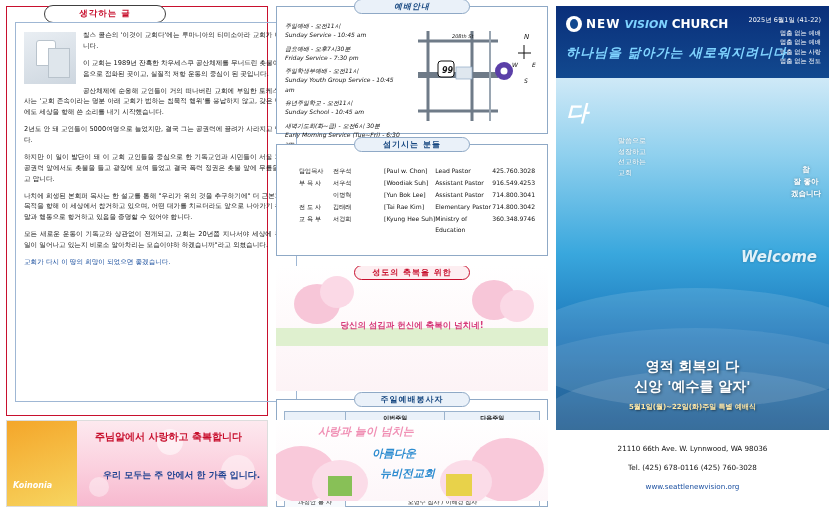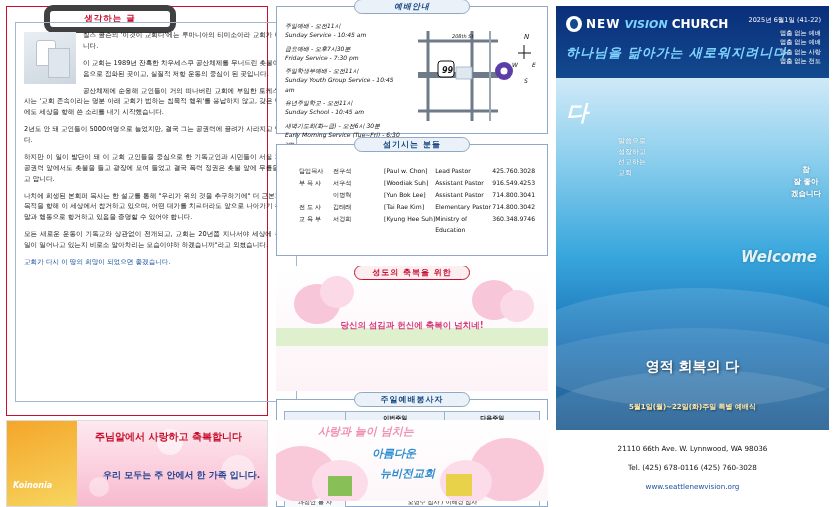--- a/index.html
+++ b/index.html
@@ -2,21 +2,21 @@
 <html><head>
 <meta charset="utf-8">
 <style>
   html,body{margin:0;padding:0;background:#ffffff;}
   body{width:835px;height:507px;overflow:hidden;font-family:"DejaVu Sans","Liberation Sans",sans-serif;}
   .page{position:relative;width:835px;height:507px;background:#fff;}
 
   
   .col1{position:absolute;left:6px;top:6px;width:262px;height:495px;}
   .c1-border{position:absolute;left:0;top:0;width:262px;height:410px;border:1px solid #c8102e;box-sizing:border-box;background:#fff;}
-  .c1-title{position:absolute;left:38px;top:-1px;width:120px;height:16px;border:6px solid #404040;border-radius:9px;background:#fff;
+  .c1-title{position:absolute;left:38px;top:-1px;width:120px;height:16px;border:1px solid #404040;border-radius:9px;background:#fff;
     display:flex;align-items:center;justify-content:center;font-size:8.5px;color:#c8102e;font-weight:bold;letter-spacing:1px;}
   .c1-inner{position:absolute;left:9px;top:16px;width:282px;height:380px;border:1px solid #9fb7d4;box-sizing:border-box;padding:7px 8px;}
   .c1-photo{float:left;width:52px;height:52px;margin:2px 7px 3px 0;background:linear-gradient(160deg,#e9eef3,#cdd6df);
     position:relative;overflow:hidden;}
   .c1-photo .fig{position:absolute;left:12px;top:8px;width:18px;height:24px;background:#fff;border:1px solid #b9c3cc;border-radius:3px 3px 0 0;}
   .c1-photo .fig2{position:absolute;left:24px;top:16px;width:20px;height:28px;background:#dfe6ec;border:1px solid #b9c3cc;}
   p.c1{margin:0 0 6px 0;font-size:6.6px;line-height:1.65;color:#111;text-align:justify;}
   p.c1.last{color:#13499b;}
   .c1-silhouette{position:absolute;left:9px;bottom:6px;width:242px;height:32px;}
 
@@ -350,20 +350,21 @@
       <div class="hero-cal">다</div>
       <div class="hero-words" style="white-space:pre-line;">말씀으로
 성장하고
 선교하는
 교회</div>
       <div class="hero-right" style="white-space:pre-line;">참
 잘 좋아
 겠습니다</div>
       <div class="hero-welcome">Welcome</div>
       <div class="hero-revival">영적 회복의 다</div>
+      <div class="hero-revival2">신앙 '예수를 알자'</div>
       <div class="hero-sub">5월1일(월)~22일(화)주일 특별 예배식</div>
     </div>
 
     <div class="c3-foot">
       <div class="addr">21110 66th Ave. W. Lynnwood, WA 98036</div>
       <div class="tel">Tel. (425) 678-0116    (425) 760-3028</div>
       <div class="web">www.seattlenewvision.org</div>
     </div>
   </div>
 

